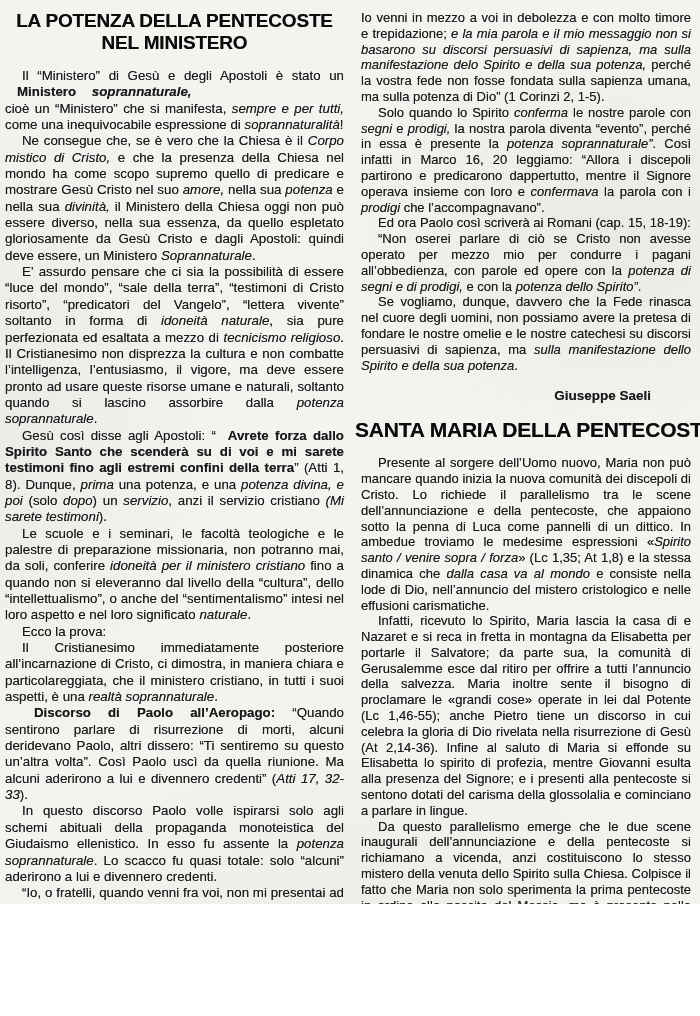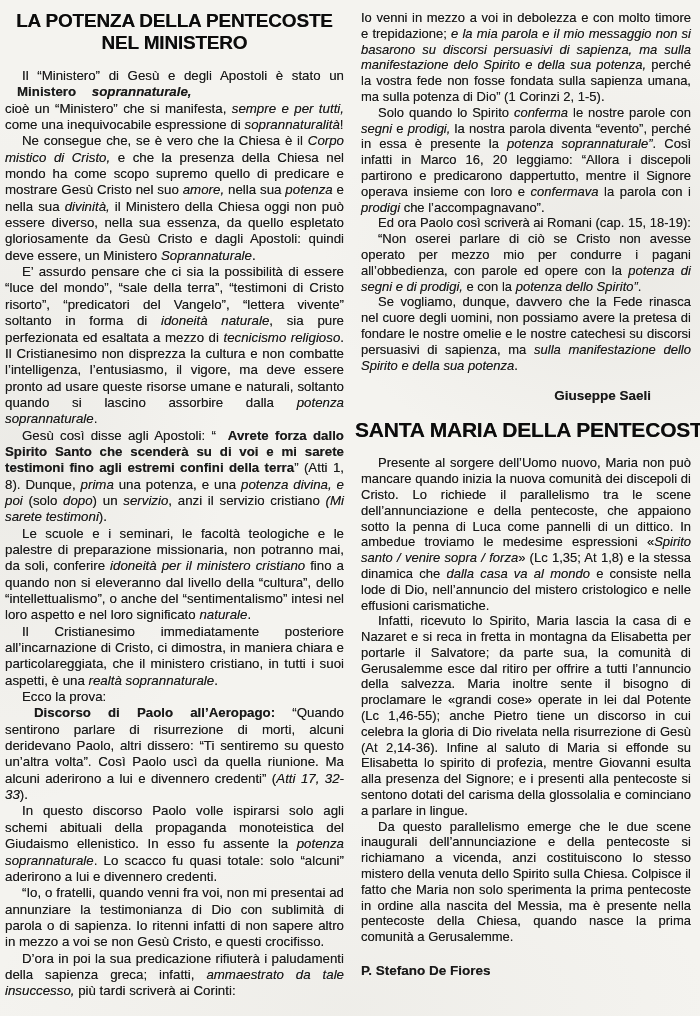--- a/index.html
+++ b/index.html
@@ -1,18 +1,18 @@
 <!DOCTYPE html>
 <html><head>
 <meta charset="utf-8">
 <style>
   html,body{margin:0;padding:0;background:#ffffff;}
   .page{
     position:relative;
-    width:700px;height:1016px;
+    width:700px;height:904px;
     box-sizing:border-box;
     padding:8px 9px 0 5px;
     display:flex;gap:17px;
     overflow:hidden;
     font-family:"Liberation Sans","DejaVu Sans",sans-serif;
     color:#1a1a1a;
     background:
       radial-gradient(ellipse 420px 300px at 88% 26%, rgba(197,195,188,0.20), transparent 70%),
       radial-gradient(ellipse 300px 500px at 2% 45%, rgba(200,198,192,0.18), transparent 70%),
       radial-gradient(ellipse 500px 260px at 50% 99%, rgba(205,203,196,0.14), transparent 72%),
@@ -61,22 +61,22 @@
   <div class="col col-left">
     <h1 class="title-left">LA POTENZA DELLA PENTECOSTE
 NEL MINISTERO</h1>
     <div>
         <p class="body ind"><span>Il “Ministero” di Gesù e degli Apostoli è stato un </span><span class="b">Ministero </span><span class="b i">soprannaturale,</span></p>
         <p class="body"><span>cioè un “Ministero” che si manifesta, </span><span class="i">sempre e per tutti,</span><span> come una inequivocabile espressione di </span><span class="i">soprannaturalità</span><span>!</span></p>
         <p class="body ind"><span>Ne consegue che, se è vero che la Chiesa è il </span><span class="i">Corpo mistico di Cristo,</span><span> e che la presenza della Chiesa nel mondo ha come scopo supremo quello di predicare e mostrare Gesù Cristo nel suo </span><span class="i">amore,</span><span> nella sua </span><span class="i">potenza</span><span> e nella sua </span><span class="i">divinità,</span><span> il Ministero della Chiesa oggi non può essere diverso, nella sua essenza, da quello espletato gloriosamente da Gesù Cristo e dagli Apostoli: quindi deve essere, un Ministero </span><span class="i">Soprannaturale</span><span>.</span></p>
         <p class="body ind"><span>E’ assurdo pensare che ci sia la possibilità di essere “luce del mondo”, “sale della terra”, “testimoni di Cristo risorto”, “predicatori del Vangelo”, “lettera vivente” soltanto in forma di </span><span class="i">idoneità naturale</span><span>, sia pure perfezionata ed esaltata a mezzo di </span><span class="i">tecnicismo religioso</span><span>. Il Cristianesimo non disprezza la cultura e non combatte l’intelligenza, l’entusiasmo, il vigore, ma deve essere pronto ad usare queste risorse umane e naturali, soltanto quando si lascino assorbire dalla </span><span class="i">potenza soprannaturale</span><span>.</span></p>
         <p class="body ind"><span>Gesù così disse agli Apostoli: “</span><span class="b">Avrete forza dallo Spirito Santo che scenderà su di voi e mi sarete testimoni fino agli estremi confini della terra</span><span>” (Atti 1, 8). Dunque, </span><span class="i">prima</span><span> una potenza, e una </span><span class="i">potenza divina, e poi</span><span> (solo </span><span class="i">dopo</span><span>) un </span><span class="i">servizio</span><span>, anzi il servizio cristiano </span><span class="i">(Mi sarete testimoni</span><span>).</span></p>
         <p class="body ind"><span>Le scuole e i seminari, le facoltà teologiche e le palestre di preparazione missionaria, non potranno mai, da soli, conferire </span><span class="i">idoneità per il ministero cristiano</span><span> fino a quando non si eleveranno dal livello della “cultura”, dello “intellettualismo”, o anche del “sentimentalismo” intesi nel loro aspetto e nel loro significato </span><span class="i">naturale</span><span>.</span></p>
+        <p class="body ind"><span>Ecco la prova:</span></p>
         <p class="body ind"><span>Il Cristianesimo immediatamente posteriore all’incarnazione di Cristo, ci dimostra, in maniera chiara e particolareggiata, che il ministero cristiano, in tutti i suoi aspetti, è una </span><span class="i">realtà soprannaturale</span><span>.</span></p>
-        <p class="body ind"><span>Ecco la prova:</span></p>
         <p class="body ind"><span class="b">Discorso di Paolo all’Aeropago:</span><span> “Quando sentirono parlare di risurrezione di morti, alcuni deridevano Paolo, altri dissero: “Ti sentiremo su questo un’altra volta”. Così Paolo uscì da quella riunione. Ma alcuni aderirono a lui e divennero credenti” (</span><span class="i">Atti 17, 32-33</span><span>).</span></p>
         <p class="body ind"><span>In questo discorso Paolo volle ispirarsi solo agli schemi abituali della propaganda monoteistica del Giudaismo ellenistico. In esso fu assente la </span><span class="i">potenza soprannaturale</span><span>. Lo scacco fu quasi totale: solo “alcuni” aderirono a lui e divennero credenti.</span></p>
         <p class="body ind"><span>“Io, o fratelli, quando venni fra voi, non mi presentai ad annunziare la testimonianza di Dio con sublimità di parola o di sapienza. Io ritenni infatti di non sapere altro in mezzo a voi se non Gesù Cristo, e questi crocifisso.</span></p>
         <p class="body ind"><span>D’ora in poi la sua predicazione rifiuterà i paludamenti della sapienza greca; infatti, </span><span class="i">ammaestrato da tale insuccesso,</span><span> più tardi scriverà ai Corinti:</span></p>
       </div>
   </div>
 
   <div class="col col-right">
     <div>
         <p class="body"><span>Io venni in mezzo a voi in debolezza e con molto timore e trepidazione; </span><span class="i">e la mia parola e il mio messaggio non si basarono su discorsi persuasivi di sapienza, ma sulla manifestazione delo Spirito e della sua potenza,</span><span> perché la vostra fede non fosse fondata sulla sapienza umana, ma sulla potenza di Dio” (1 Corinzi 2, 1-5).</span></p>

